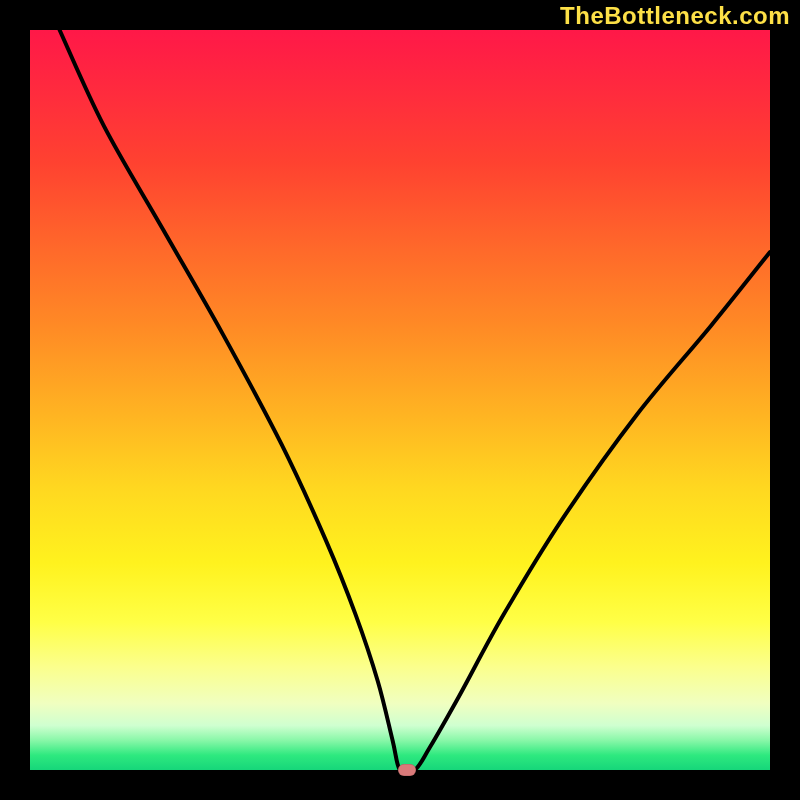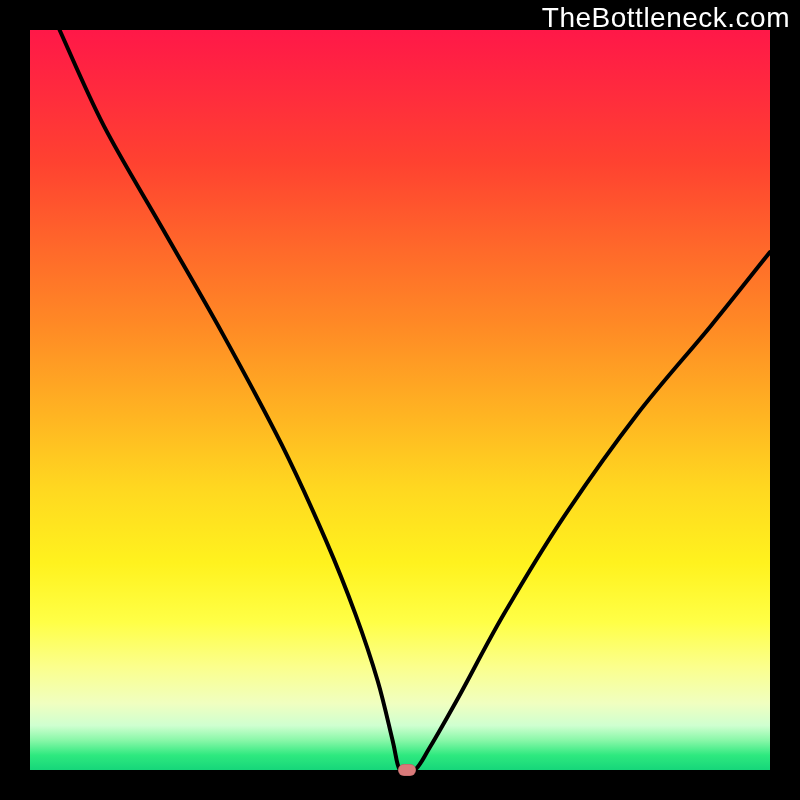--- a/index.html
+++ b/index.html
@@ -13,24 +13,25 @@
   }
   .page {
     position: relative;
     width: 800px;
     height: 800px;
   }
   .watermark {
     position: absolute;
     top: 2px;
     right: 10px;
-    color: #ffffff;
-    font-size: 28px;
+    color: #fde047;
+    font-size: 24px;
     letter-spacing: 0.5px;
     user-select: none;
+    font-weight: bold;
   }
   .plot {
     position: absolute;
     left: 30px;
     top: 30px;
     width: 740px;
     height: 740px;
     background: linear-gradient(
       to bottom,
       #ff1848 0%,

